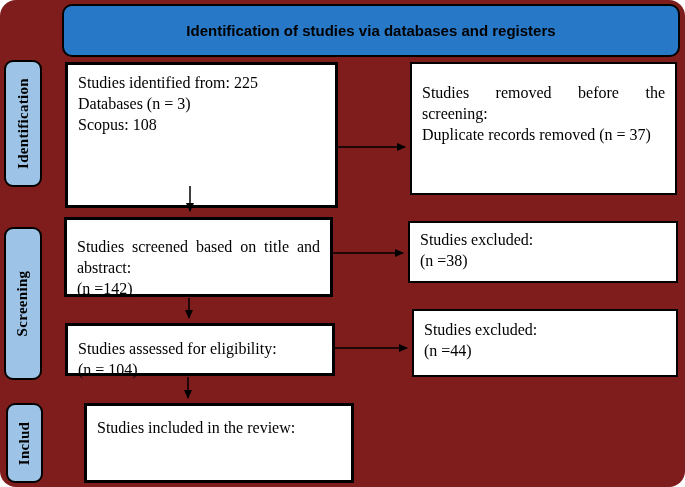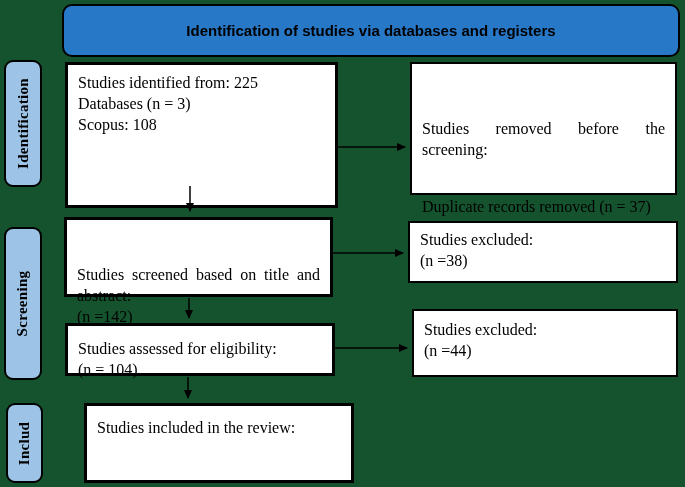--- a/index.html
+++ b/index.html
@@ -1,23 +1,24 @@
 <!DOCTYPE html>
 <html style="--header-bg: #2878C8; --sidebar-bg: #9DC3E6; --border: #000000; --text: #000000;"><head>
 <meta charset="utf-8">
 <style>
   html, body { margin: 0; padding: 0; background: #fff; }
   .canvas {
     position: relative;
     width: 685px;
     height: 487px;
-    background: #14532d;
+    background: #7f1d1d;
     overflow: hidden;
     font-family: "Liberation Serif", serif;
     color: var(--text, #000);
+    border-radius: 16px;
   }
 
   
   .hdr {
     position: absolute;
     left: 62px; top: 4px;
     width: 618px; height: 53px;
     box-sizing: border-box;
     background: var(--header-bg, #2878C8);
     border: 2.5px solid var(--border, #000);
@@ -52,24 +53,24 @@
   
   .box {
     position: absolute;
     box-sizing: border-box;
     background: #ffffff;
     border: 3px solid var(--border, #000);
     font-size: 16px;
     line-height: 21px;
     padding: 5px 10px;
   }
-  .just { text-align: justify; margin-top: 36px; }
+  .just { text-align: justify; }
   #box-identified  { left: 65px;  top: 62px;  width: 273px; height: 146px; padding-top: 7px; }
   #box-removed     { left: 410px; top: 62px;  width: 267px; height: 133px; padding-top: 18px; border-width: 2.5px; }
-  #box-screened    { left: 64px;  top: 217px; width: 269px; height: 80px;  padding-top: 8px; }
+  #box-screened    { left: 64px;  top: 217px; width: 269px; height: 80px;  padding-top: 16px; }
   #box-excluded-1  { left: 408px; top: 221px; width: 270px; height: 62px;  padding-top: 6px; border-width: 2.5px; }
   #box-assessed    { left: 65px;  top: 323px; width: 270px; height: 53px;  padding-top: 12px; }
   #box-excluded-2  { left: 412px; top: 309px; width: 266px; height: 68px;  padding-top: 8px; border-width: 2.5px; }
   #box-included    { left: 84px;  top: 403px; width: 270px; height: 80px;  padding-top: 11px; }
 
   svg.arrows {
     position: absolute;
     left: 0; top: 0;
     width: 685px; height: 487px;
     pointer-events: none;

